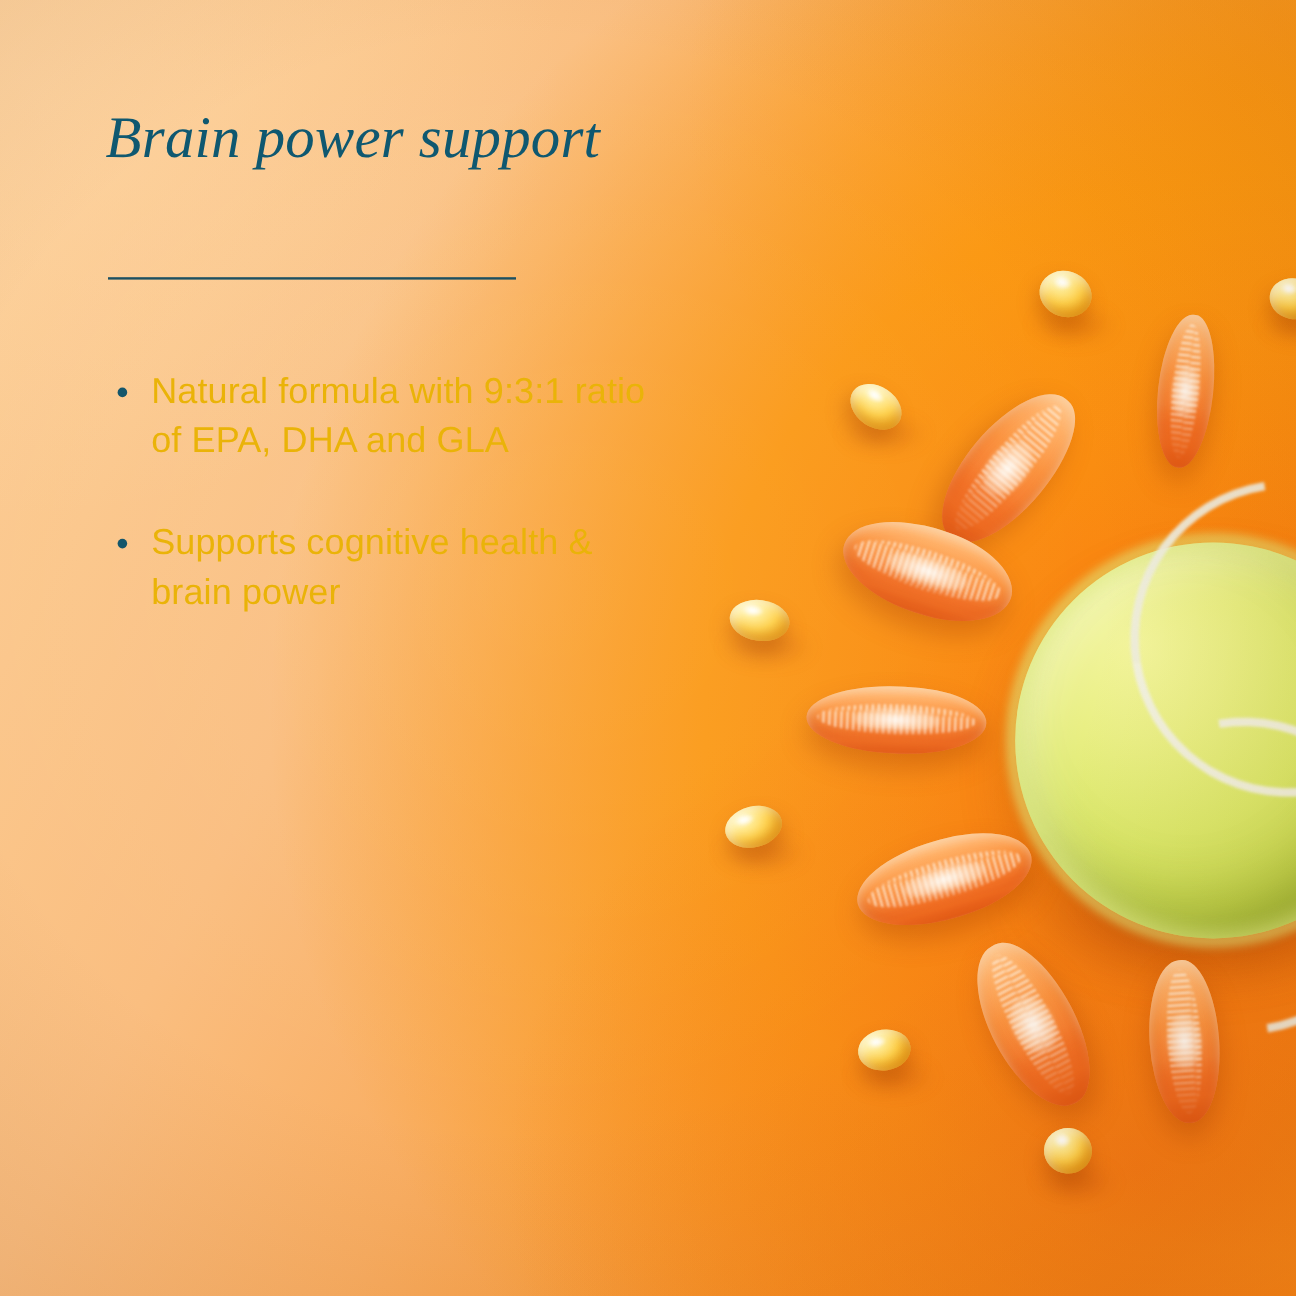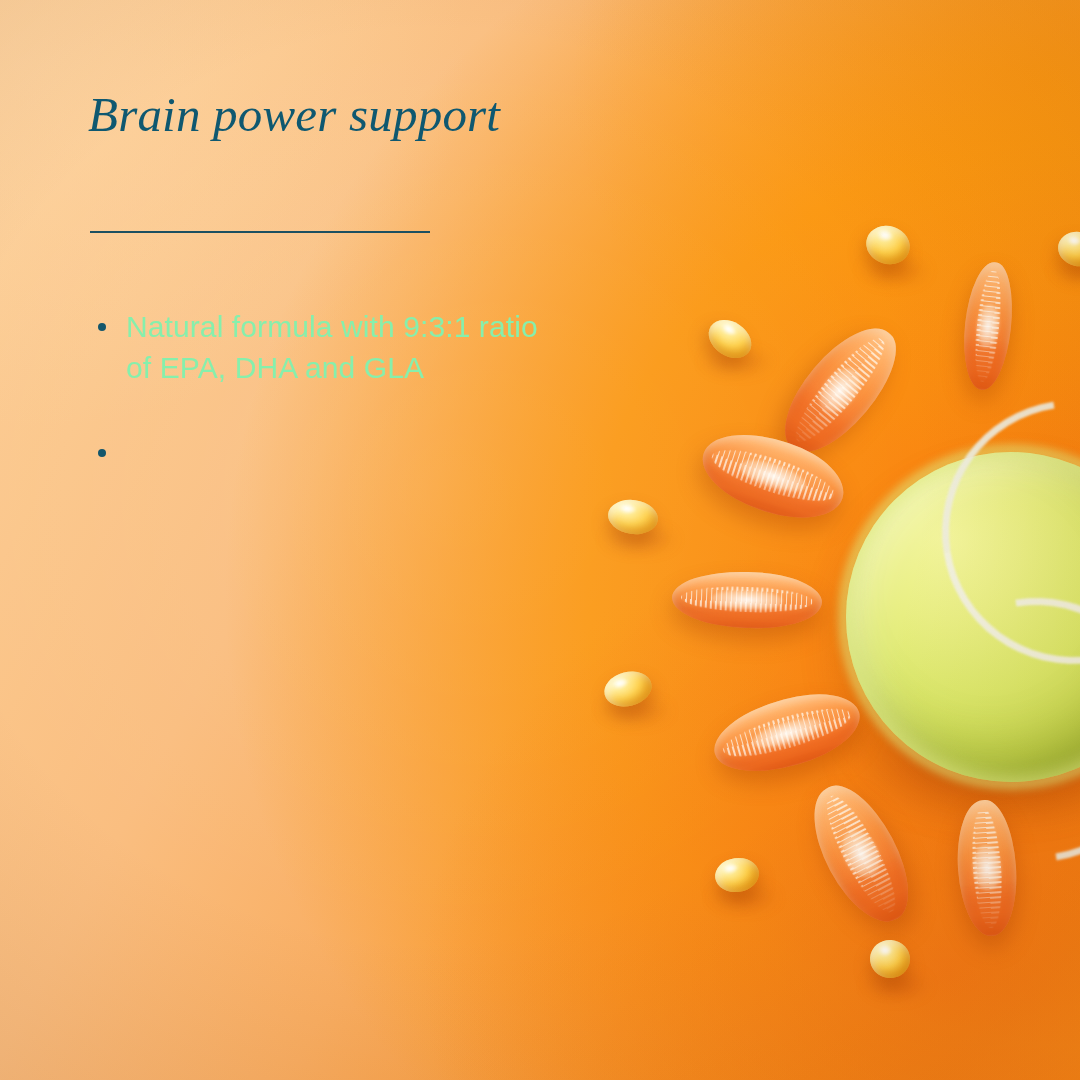--- a/index.html
+++ b/index.html
@@ -214,21 +214,21 @@
     left: 6px;
     width: 462px;
     list-style: none;
     margin: 0;
     padding: 0;
   }
   .bullet {
     position: relative;
     padding-left: 32px;
     margin-bottom: 44px;
-    color: #86efac;
+    color: #eab308;
     font-size: 30px;
     line-height: 41px;
     letter-spacing: 0.1px;
   }
   .bullet:last-child { margin-bottom: 0; }
   .bullet .dot {
     position: absolute;
     left: 4px;
     top: 17px;
     width: 8px;
@@ -327,17 +327,17 @@
   <div class="bg-vignette"></div>
 
   <div class="content">
 
     <h1 class="headline">Brain power support</h1>
 
     <hr class="rule">
 
     <ul class="bullets" id="bullets-host">
         <li class="bullet"><span class="dot"></span><span>Natural formula with 9:3:1 ratio of EPA, DHA and GLA</span></li>
-        <li class="bullet"><span class="dot"></span></li>
+        <li class="bullet"><span class="dot"></span><span>Supports cognitive health &amp; brain power</span></li>
       </ul>
 
   </div>
 </div>
 
 </body></html>

